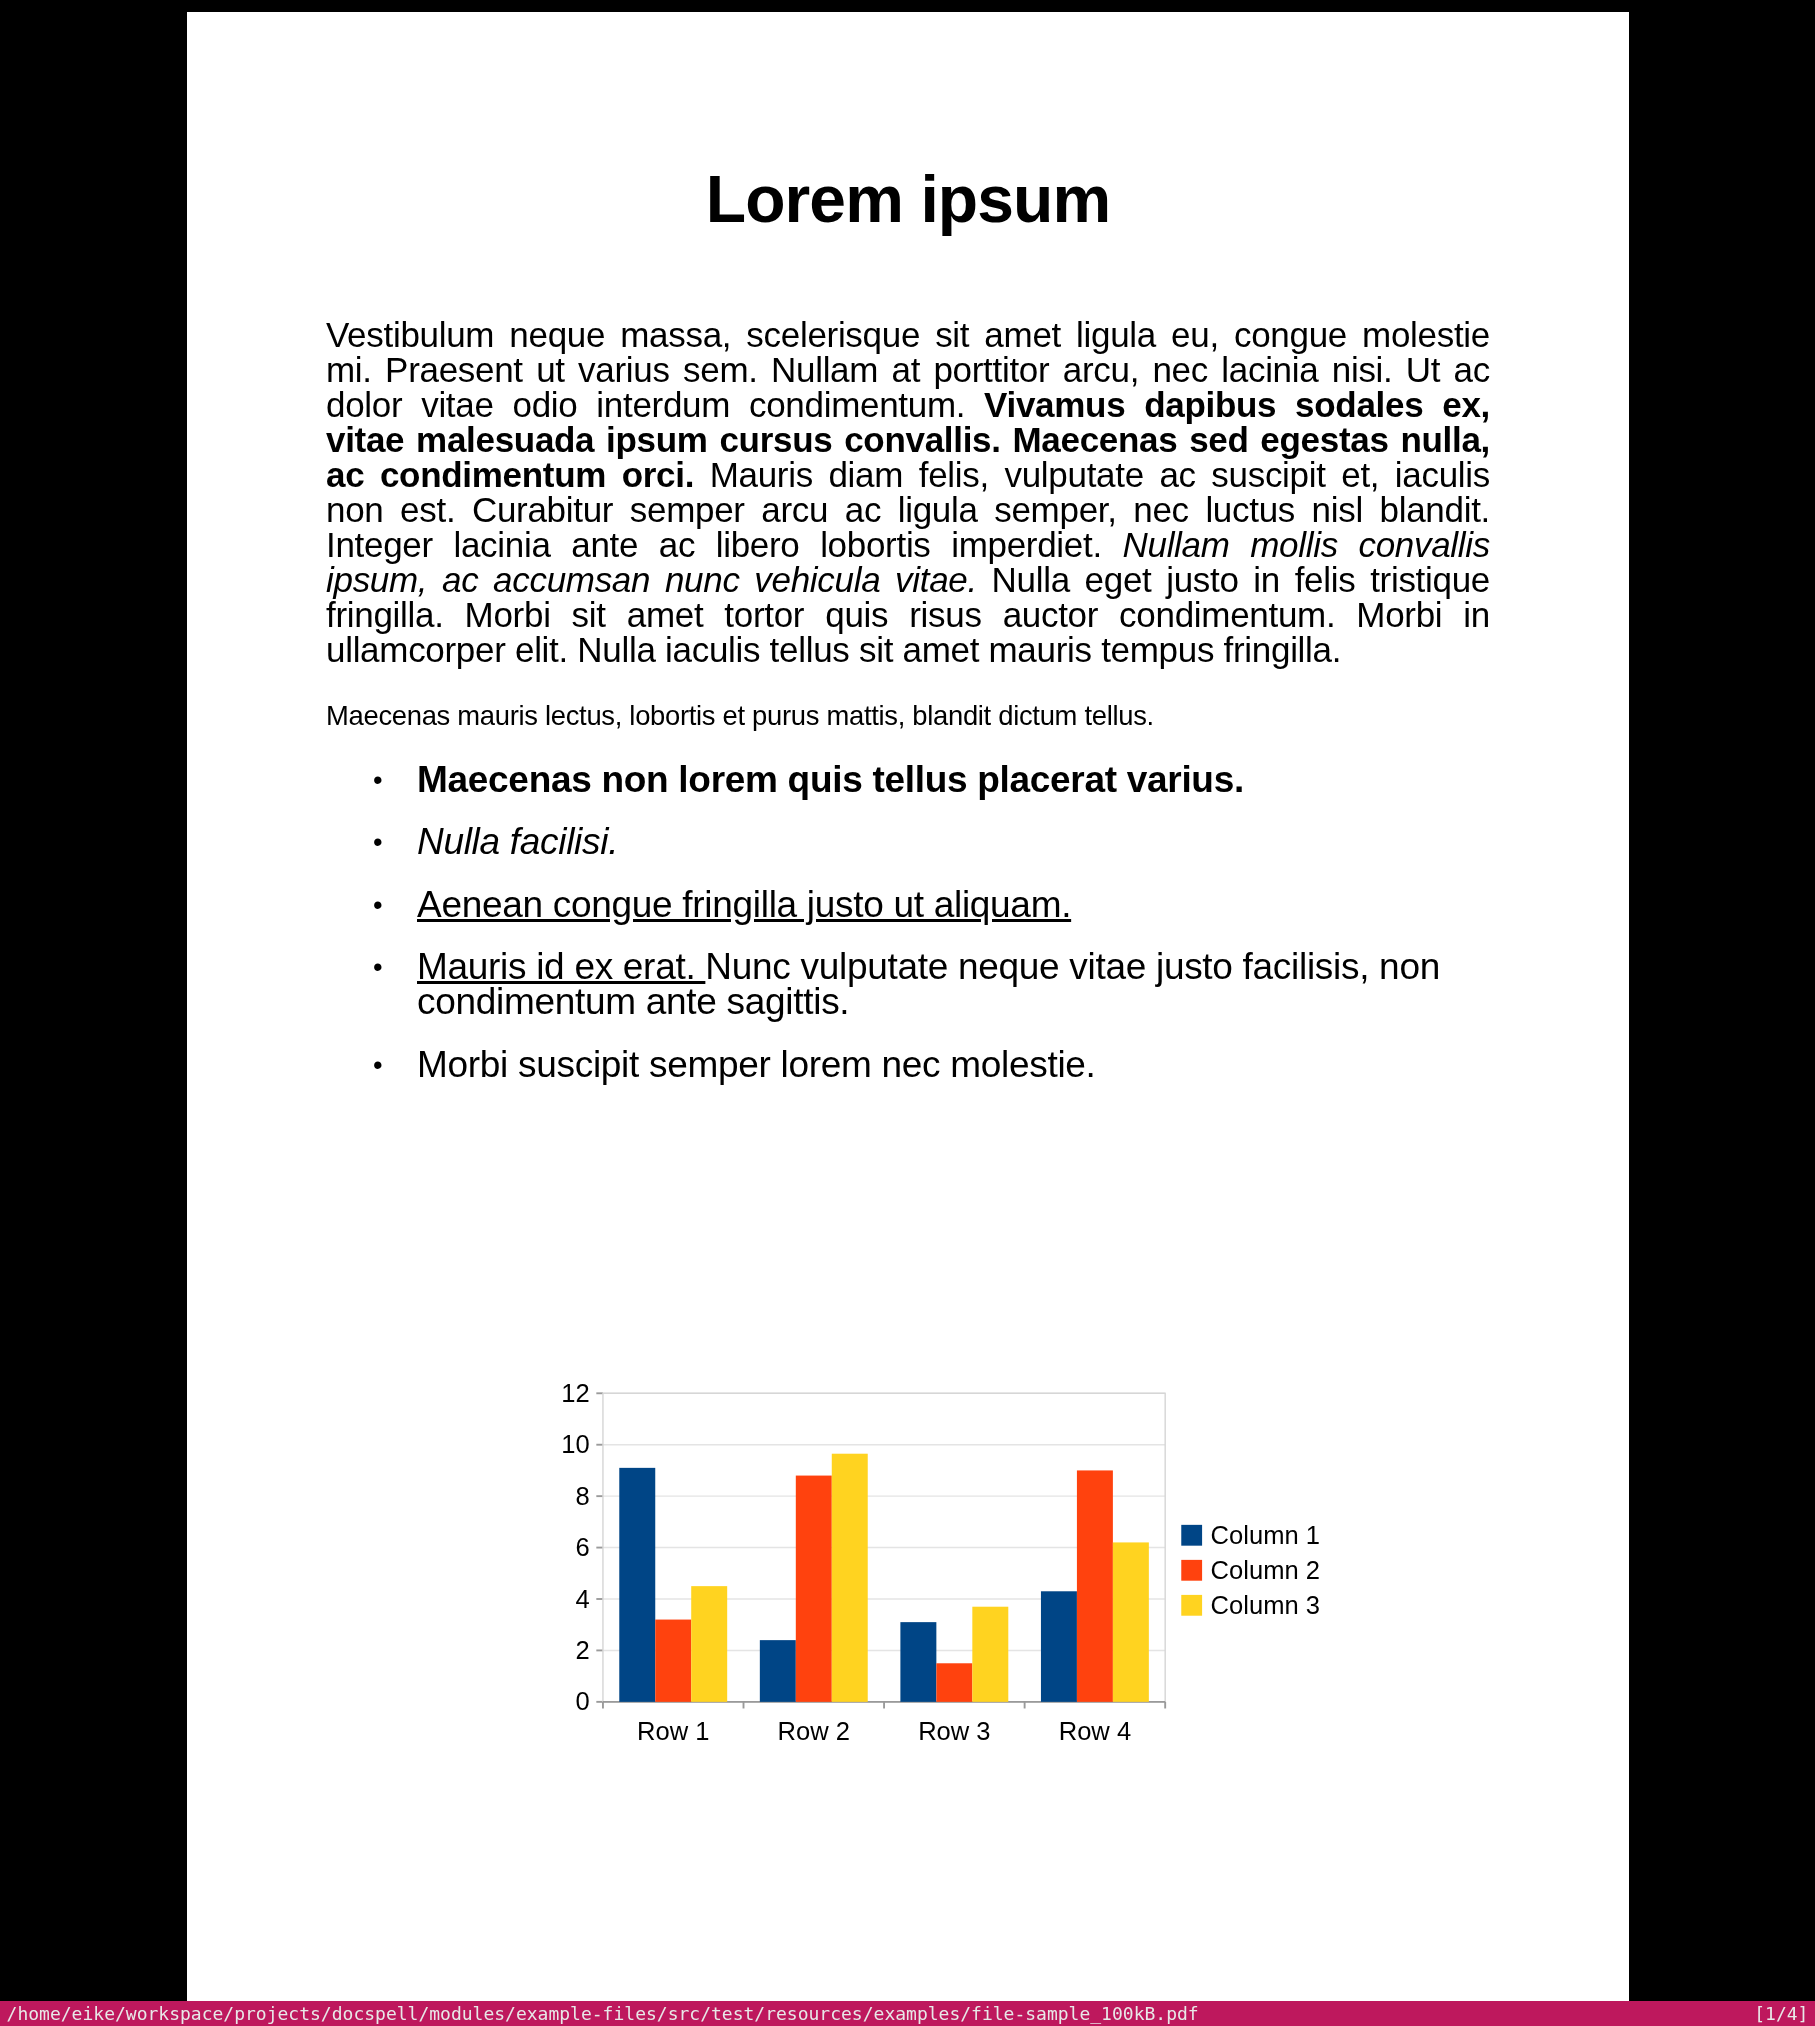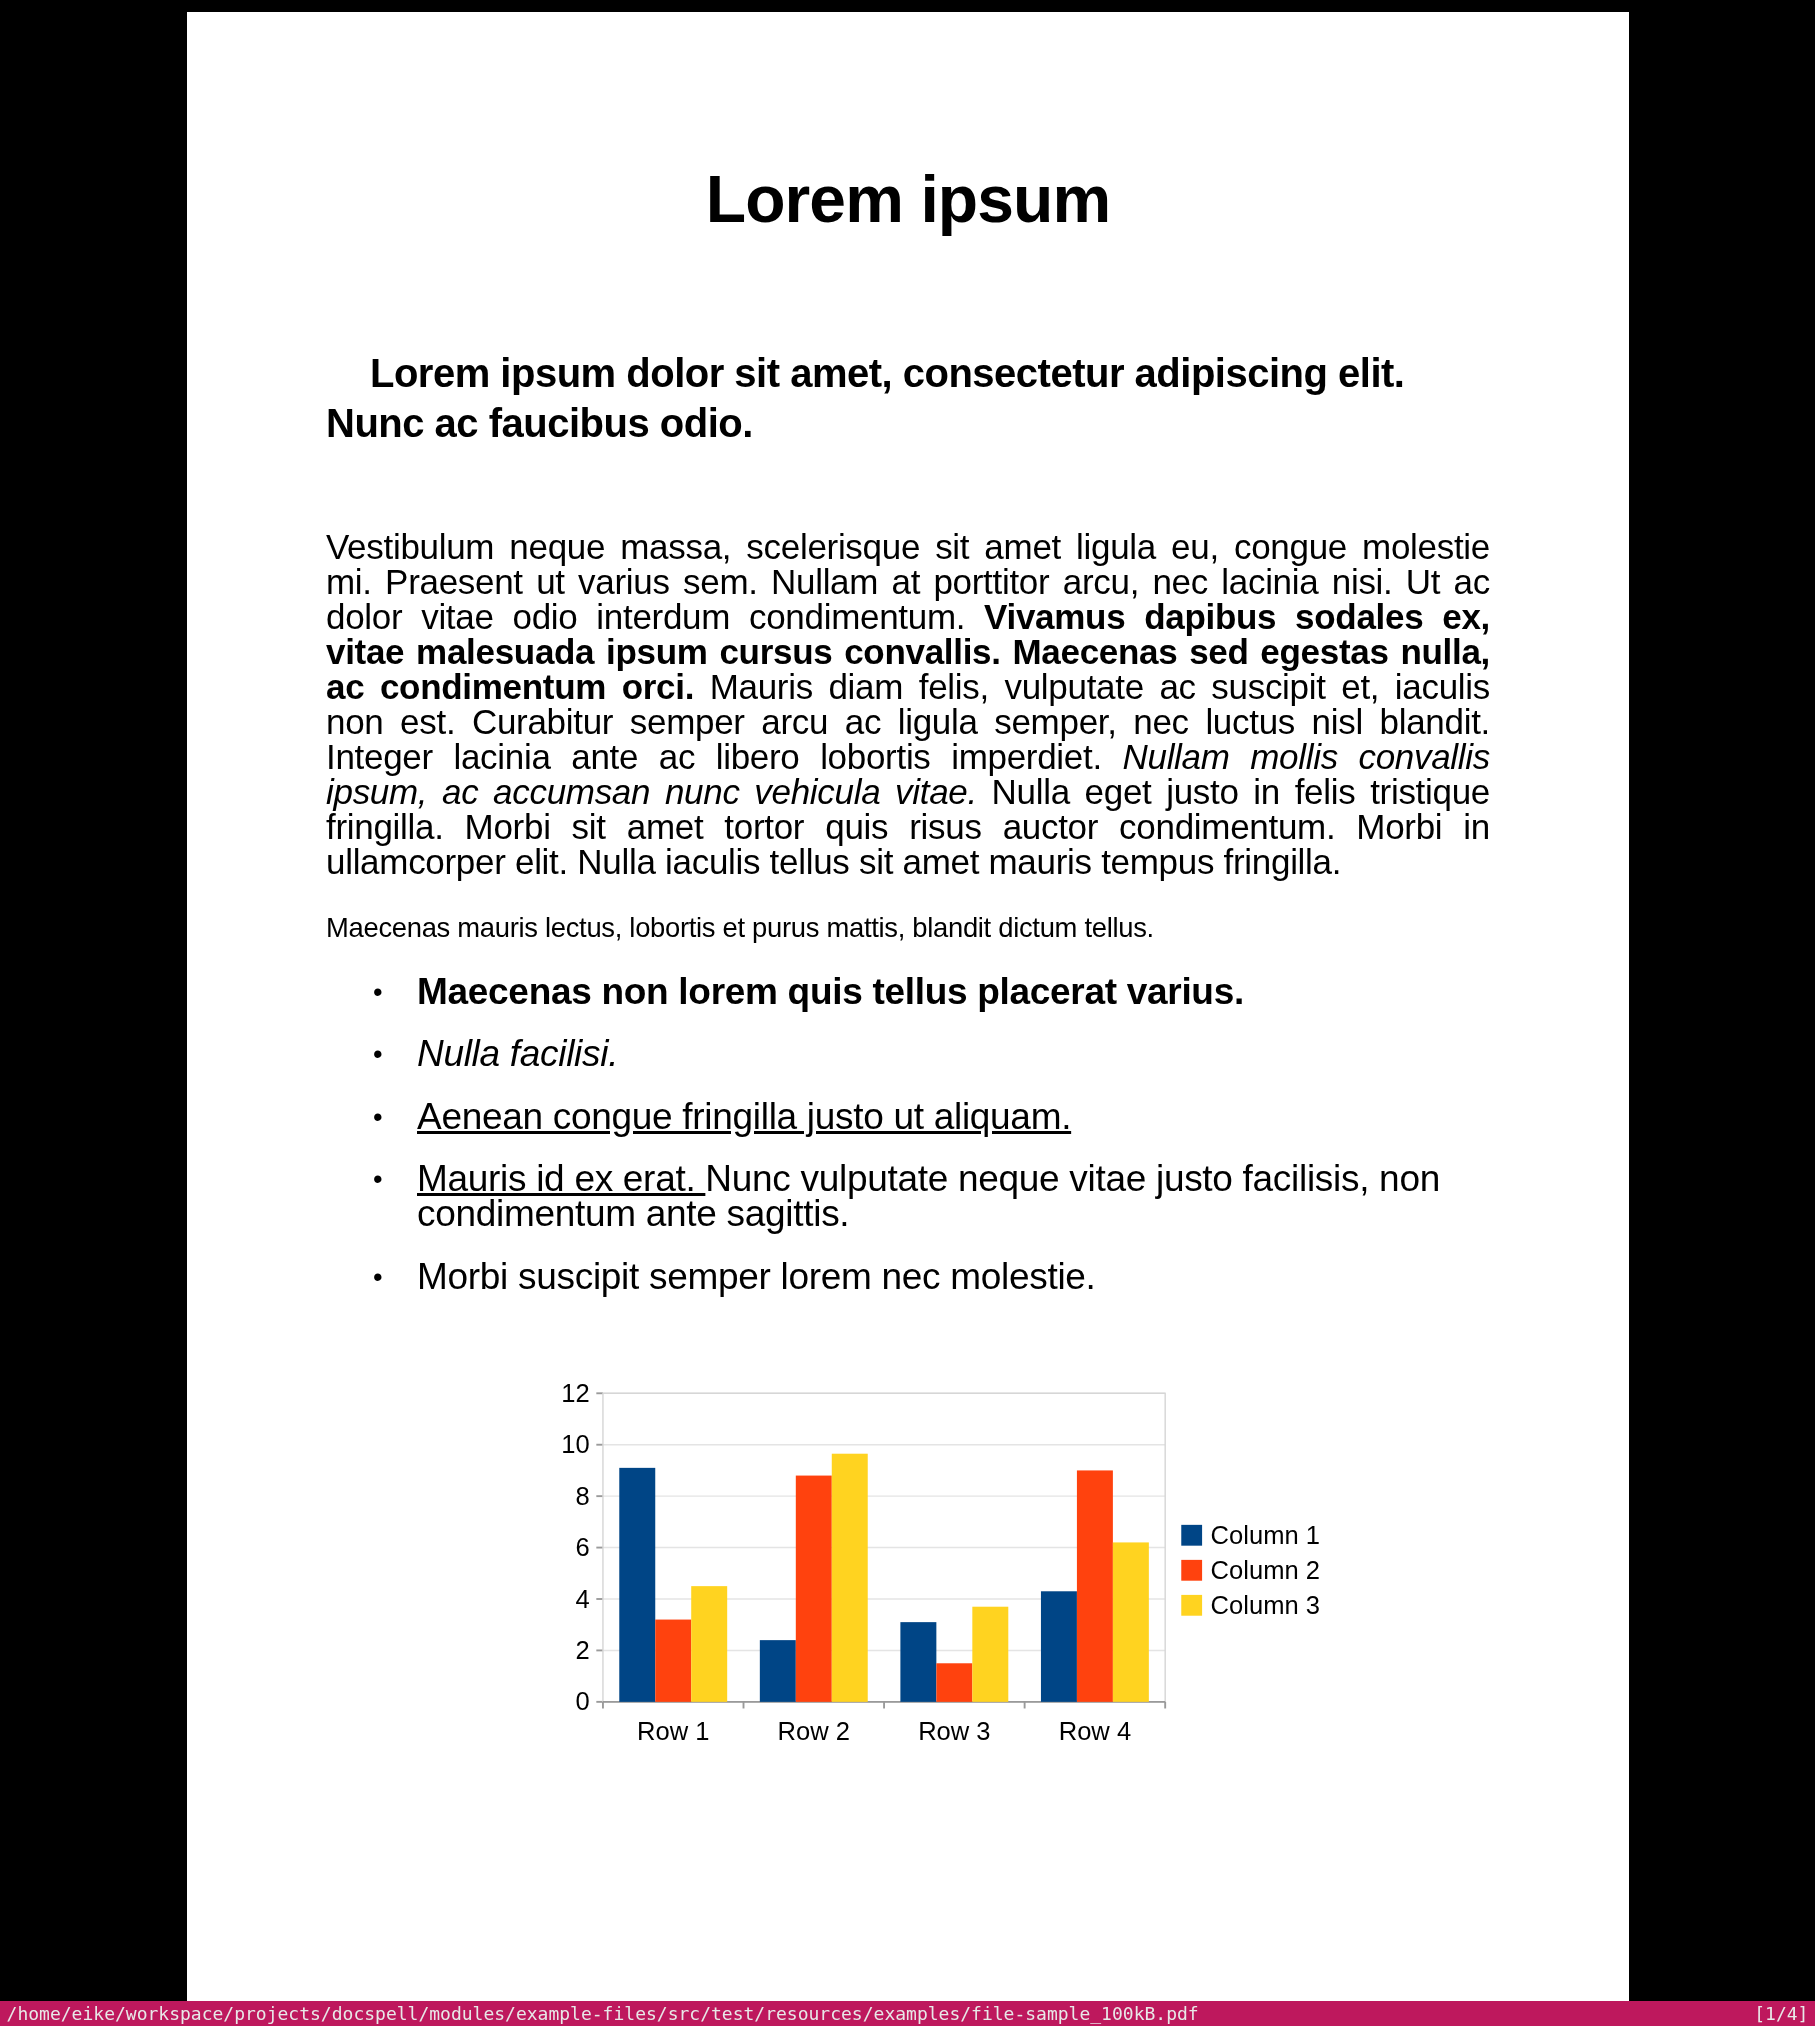--- a/index.html
+++ b/index.html
@@ -94,21 +94,20 @@
     padding:0 6.6px;
     white-space:nowrap;
   }
 </style>
 </head>
 <body>
 
 <div class="page">
   <div class="content">
     <h1 class="doc-title">Lorem ipsum</h1>
-    <h2 class="doc-heading">Lorem ipsum dolor sit amet, consectetur adipiscing elit. Nunc ac faucibus odio.</h2>
     <p class="para"><span class="seg-normal">Vestibulum neque massa, scelerisque sit amet ligula eu, congue molestie mi. Praesent ut varius sem. Nullam at porttitor arcu, nec lacinia nisi. Ut ac dolor vitae odio interdum condimentum. </span><span class="seg-bold">Vivamus dapibus sodales ex, vitae malesuada ipsum cursus convallis. Maecenas sed egestas nulla, ac condimentum orci. </span><span class="seg-normal">Mauris diam felis, vulputate ac suscipit et, iaculis non est. Curabitur semper arcu ac ligula semper, nec luctus nisl blandit. Integer lacinia ante ac libero lobortis imperdiet. </span><span class="seg-italic">Nullam mollis convallis ipsum, ac accumsan nunc vehicula vitae. </span><span class="seg-normal">Nulla eget justo in felis tristique fringilla. Morbi sit amet tortor quis risus auctor condimentum. Morbi in ullamcorper elit. Nulla iaculis tellus sit amet mauris tempus fringilla.</span></p>
     <p class="para-simple">Maecenas mauris lectus, lobortis et purus mattis, blandit dictum tellus.</p>
     <ul class="bullet-list">
         <li><span class="seg-bold">Maecenas non lorem quis tellus placerat varius.</span></li>
         <li><span class="seg-italic">Nulla facilisi.</span></li>
         <li><span class="seg-underline">Aenean congue fringilla justo ut aliquam. </span></li>
         <li><span class="seg-underline">Mauris id ex erat. </span><span class="seg-normal">Nunc vulputate neque vitae justo facilisis, non condimentum ante sagittis.</span></li>
         <li><span class="seg-normal">Morbi suscipit semper lorem nec molestie.</span></li>
       </ul>
   </div>

